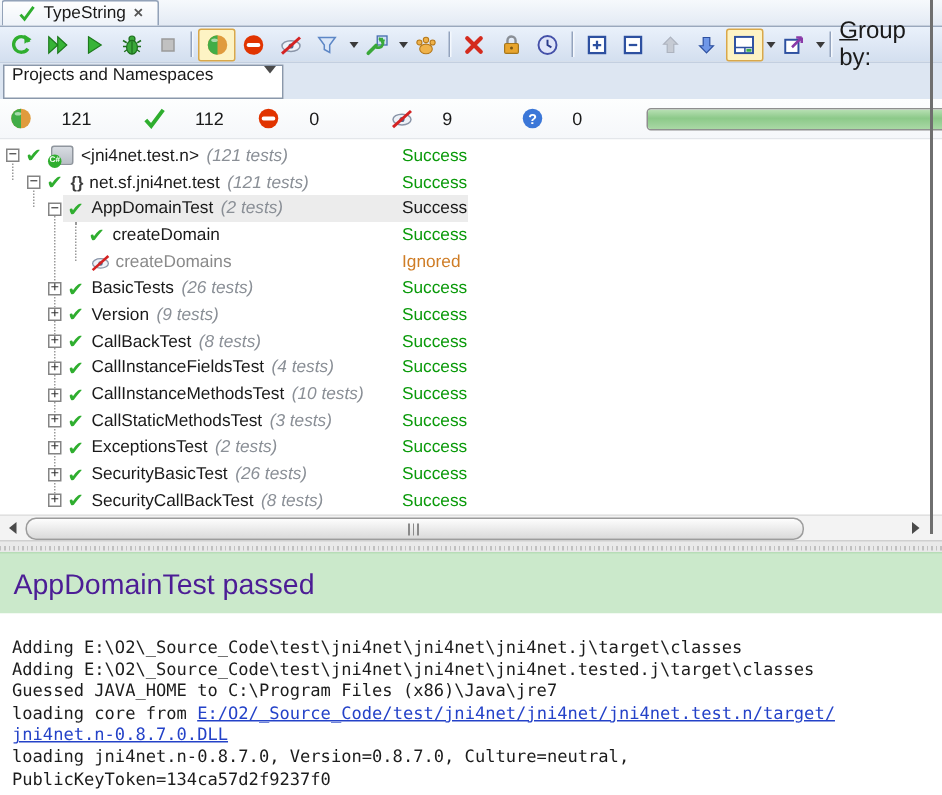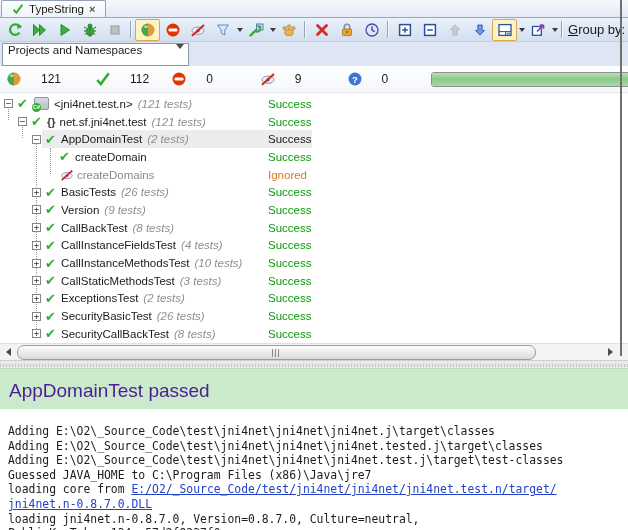--- a/index.html
+++ b/index.html
@@ -16,21 +16,21 @@
   .ic12{width:12px;height:12px;}
 
   
   .toolbar{height:23px;background:linear-gradient(#eaf1fb,#d3dfef);display:flex;align-items:center;padding-left:2px;border-bottom:1px solid #c3cfe0;}
   .tb-btn{width:23px;height:20px;display:flex;align-items:center;justify-content:center;border:1px solid transparent;border-radius:2px;}
   .tb-btn svg{width:16px;height:16px;}
   .tb-btn.active{background:#fdf3c4;border-color:#d9a84a;}
   .tb-sep{width:0;height:17px;border-left:1px solid #93a3bd;border-right:1px solid #f4f8fd;margin:0 3px;}
   .dd{width:0;height:0;border-left:3px solid transparent;border-right:3px solid transparent;border-top:4px solid #3a3a3a;margin-left:2px;}
   .tb-combofly{display:flex;align-items:center;}
-  .groupby{display:inline-block;margin-left:2px;font-size:13px;color:#1a1a1a;}
+  .groupby{display:inline-block;margin-left:2px;font-size:16px;color:#1a1a1a;}
   .groupby::first-letter{text-decoration:underline;}
 
   
   .toolbar2{height:24px;background:#dde6f2;display:flex;align-items:center;padding-left:2px;}
   .combo{width:176px;height:21px;background:#fff;border:1px solid #8a98ab;display:flex;align-items:flex-start;justify-content:space-between;padding:0 4px 0 5px;}
   .combo .arr{width:0;height:0;border-left:4px solid transparent;border-right:4px solid transparent;border-top:5px solid #4a4a4a;}
 
   
   .statusbar{height:26px;background:linear-gradient(#fdfefe,#f5f7fa);display:flex;align-items:center;border-bottom:1px solid #e3e6ea;}
   .statusbar svg{width:16px;height:16px;flex:none;}
@@ -454,20 +454,19 @@
 
   <div class="splitter"></div>
 
   <div class="banner">
     <div class="txt">AppDomainTest passed</div>
   </div>
 
   <div class="console" id="console">
       <div class="cline"><span>Adding E:\O2\_Source_Code\test\jni4net\jni4net\jni4net.j\target\classes</span></div>
       <div class="cline"><span>Adding E:\O2\_Source_Code\test\jni4net\jni4net\jni4net.tested.j\target\classes</span></div>
-      <div class="cline"><span>Adding E:\O2\_Source_Code\test\jni4net\jni4net\jni4net.test.j\target\test-classes</span></div>
       <div class="cline"><span>Guessed JAVA_HOME to C:\Program Files (x86)\Java\jre7</span></div>
       <div class="cline"><span>loading core from </span><span class="clink">E:/O2/_Source_Code/test/jni4net/jni4net/jni4net.test.n/target/</span></div>
       <div class="cline"><span class="clink">jni4net.n-0.8.7.0.DLL</span></div>
       <div class="cline"><span>loading jni4net.n-0.8.7.0, Version=0.8.7.0, Culture=neutral,</span></div>
       <div class="cline"><span>PublicKeyToken=134ca57d2f9237f0</span></div>
     </div>
 </div>
 
 </body></html>

